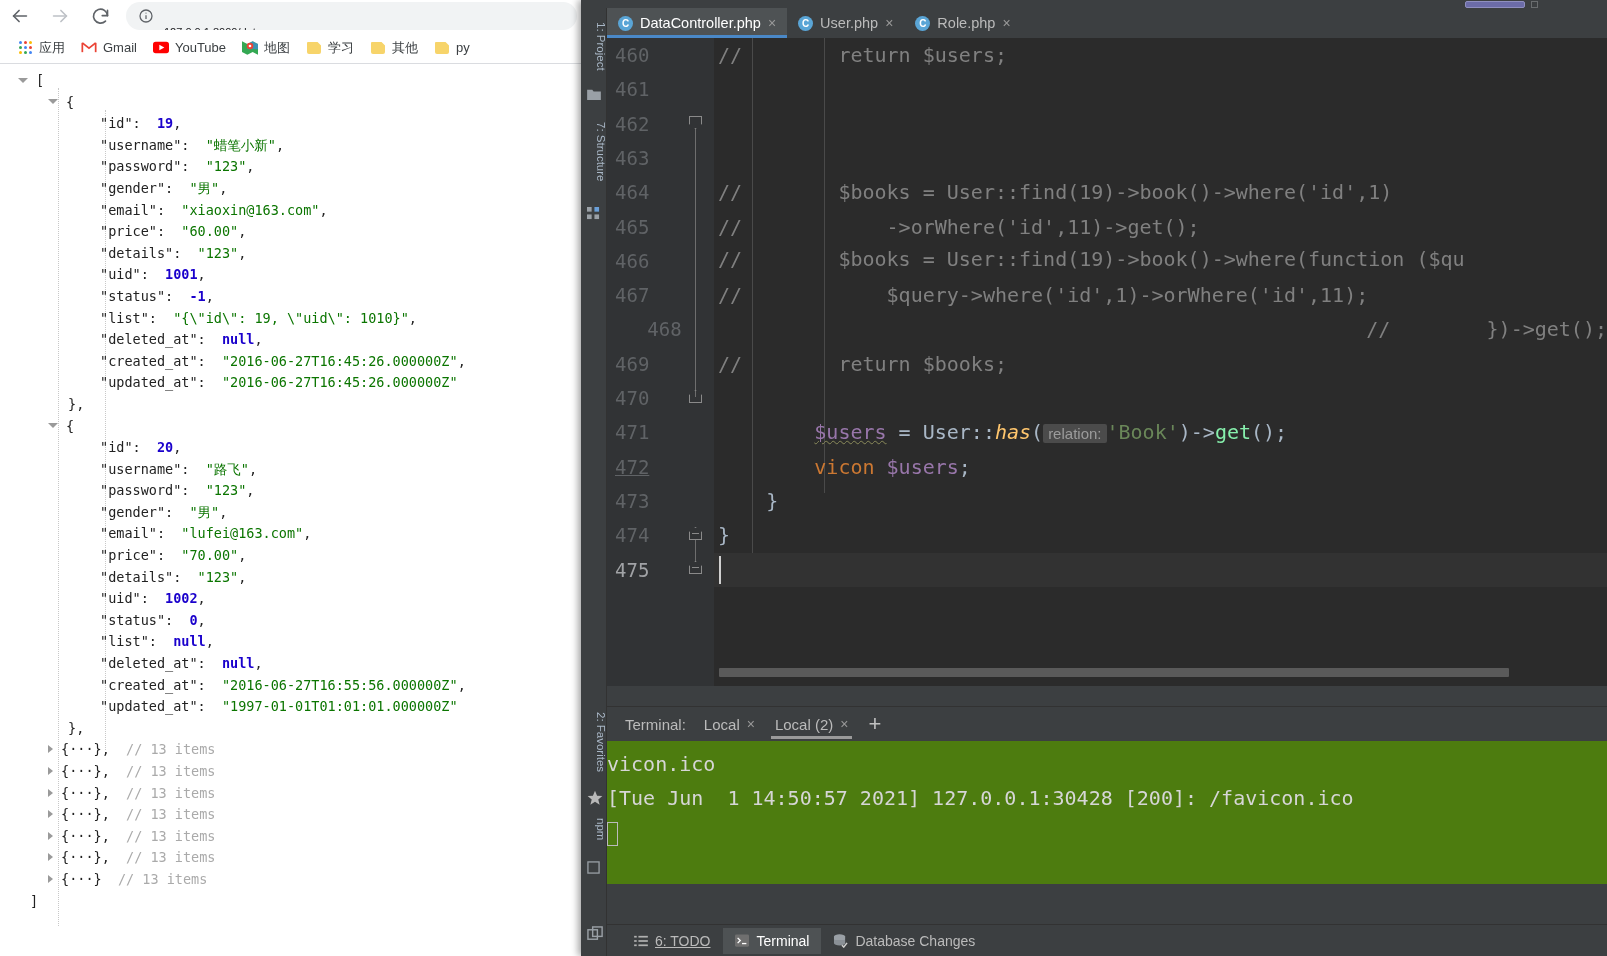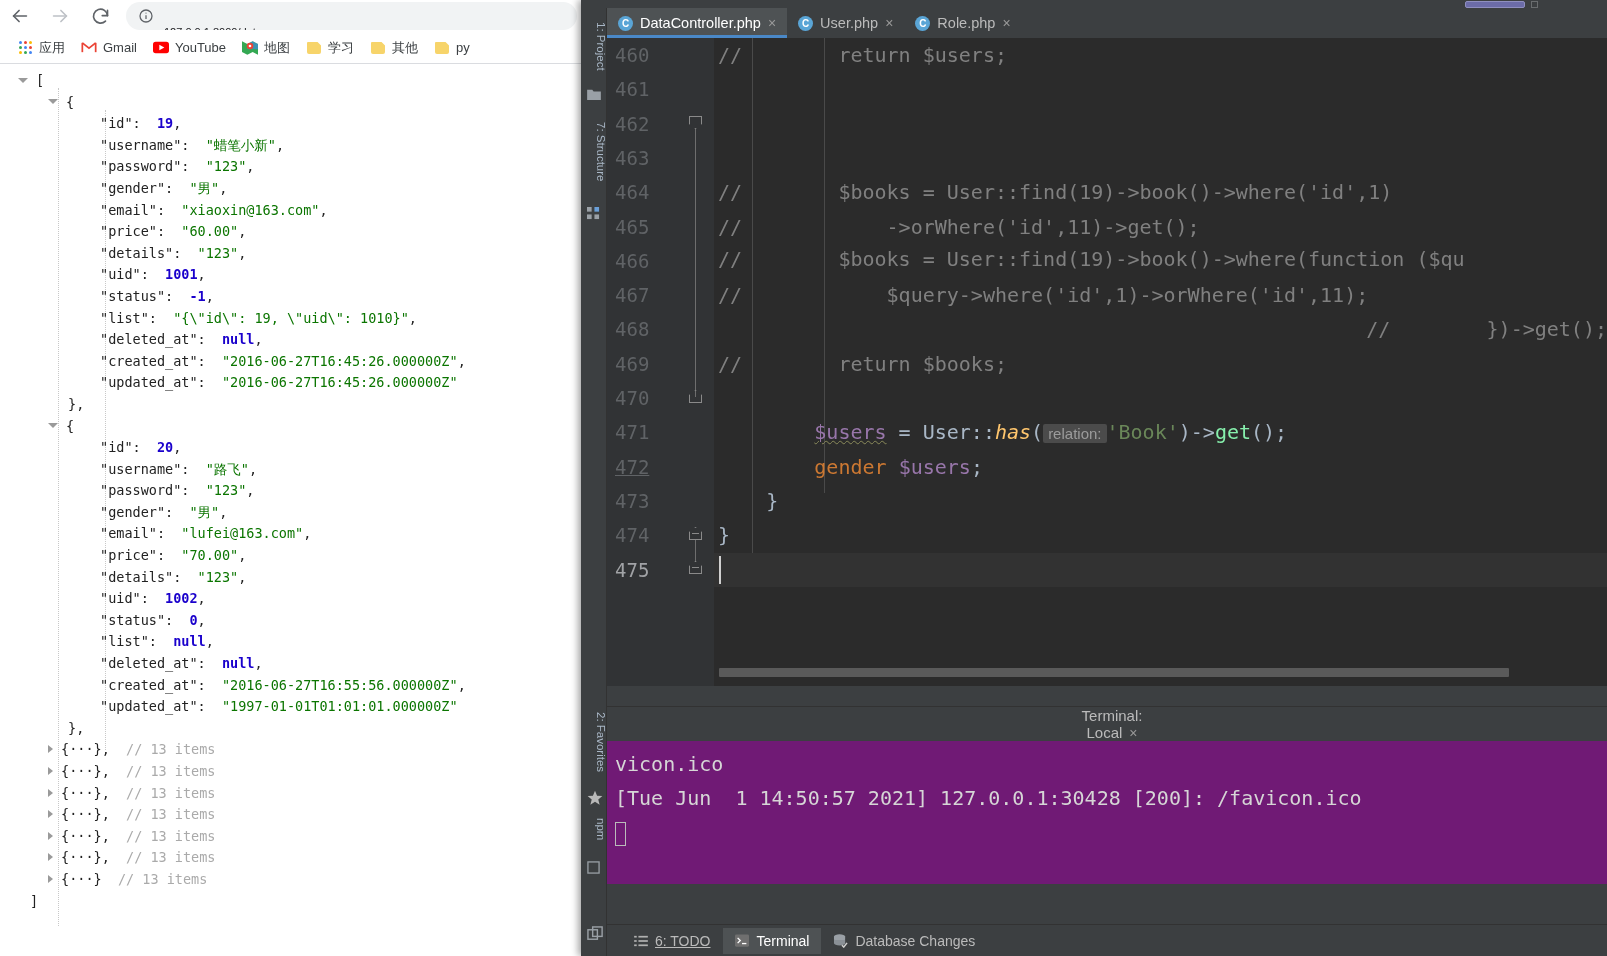--- a/index.html
+++ b/index.html
@@ -242,38 +242,38 @@
   .term-panel {
     position: absolute; left: 26px; top: 706px; right: 0; height: 178px;
     background: #2b2b2b;
     border-top: 1px solid #323232;
   }
   .term-tabs {
     position: absolute; left: 0; top: 0; right: 0; height: 34px;
     background: #3c3f41;
     display: flex; align-items: center;
     font-size: 15px; color: #bbbbbb;
-    padding-left: 10px; gap: 0px; flex-direction: column;
+    padding-left: 10px; gap: 0px;
   }
   .term-label { padding: 0 8px; color: #bbbbbb; }
   .term-tab {
     display: flex; align-items: center; gap: 7px;
     padding: 0 10px; height: 34px; position: relative; color: #bbbbbb;
   }
   .term-tab.active::after {
     content: ""; position: absolute; left: 6px; right: 6px; bottom: 2px; height: 3px; background: #9a9a9a;
   }
   .term-plus { font-size: 22px; color: #c0c0c0; padding: 0 10px; line-height: 1; }
   .term-body {
     position: absolute; left: 0; top: 34px; right: 0; bottom: 0;
-    background: #701a75;
+    background: #4d7c0f;
     font-family: "DejaVu Sans Mono", monospace;
     font-size: 20px;
     color: #d6d6d6;
-    padding: 6px 0 0 8px;
+    padding: 6px 0 0 0;
     line-height: 34px;
     white-space: pre;
     overflow: hidden;
   }
   .term-cursor {
     display: inline-block; width: 11px; height: 24px;
     border: 1px solid #bbbbbb; vertical-align: middle;
   }
 
   
@@ -525,21 +525,21 @@
 
     <div id="line-numbers">
         <div class="ln" style="top: 0px;">460</div>
         <div class="ln" style="top: 34.3px;">461</div>
         <div class="ln" style="top: 68.6px;">462</div>
         <div class="ln" style="top: 102.9px;">463</div>
         <div class="ln" style="top: 137.2px;">464</div>
         <div class="ln" style="top: 171.5px;">465</div>
         <div class="ln" style="top: 205.8px;">466</div>
         <div class="ln" style="top: 240.1px;">467</div>
-        <div class="ln" style="top: 274.4px;">468</div>
+        <div class="ln" style="top: 274.4px; text-align: center;">468</div>
         <div class="ln" style="top: 308.7px;">469</div>
         <div class="ln" style="top: 343px;">470</div>
         <div class="ln" style="top: 377.3px;">471</div>
         <div class="ln" style="top: 411.6px; text-decoration: underline;">472</div>
         <div class="ln" style="top: 445.9px;">473</div>
         <div class="ln" style="top: 480.2px;">474</div>
         <div class="ln cur" style="top: 514.5px;">475</div>
       </div>
 
     <div class="fold down" style="top:78px;"></div>
@@ -559,21 +559,21 @@
       <div class="codeline" style="top:137.2px;"><span class="cmt">//        $books = User::find(19)-&gt;book()-&gt;where('id',1)</span></div>
       <div class="codeline" style="top:171.5px;"><span class="cmt">//            -&gt;orWhere('id',11)-&gt;get();</span></div>
       <div class="codeline" style="top:204px;"><span class="cmt">//        $books = User::find(19)-&gt;book()-&gt;where(function ($qu</span></div>
       <div class="codeline" style="top:240.1px;"><span class="cmt">//            $query-&gt;where('id',1)-&gt;orWhere('id',11);</span></div>
       <div class="codeline" style="top:274.4px;text-align:right;"><span class="cmt">//        })-&gt;get();</span></div>
       <div class="codeline" style="top:308.7px;"><span class="cmt">//        return $books;</span></div>
       <div class="codeline" style="top:343px;"></div>
 
       <div class="codeline" style="top:377.3px;"><span>        </span><span class="var wavy">$users</span><span class="plain"> = </span><span class="plain">User::</span><span class="mth-i">has</span><span class="plain">(</span><span class="param-hint">relation:</span><span class="str">'Book'</span><span class="plain">)-&gt;</span><span class="mth">get</span><span class="plain">();</span></div>
 
-      <div class="codeline" style="top:411.6px;"><span>        </span><span class="kw">gender </span><span class="var">$users</span><span class="plain">;</span></div>
+      <div class="codeline" style="top:411.6px;"><span>        </span><span class="kw">vicon </span><span class="var">$users</span><span class="plain">;</span></div>
 
       <div class="codeline" style="top:445.9px;"><span>    </span><span class="plain">}</span></div>
       <div class="codeline" style="top:480.2px;"><span class="plain">}</span></div>
       <div class="codeline hl" style="top:514.5px;"></div>
 
       <div class="caret" style="left:5px; top:518px; height:28px;"></div>
 
       <div class="hscroll-track" style="left:0;">
         <div class="hscroll-thumb"></div>
       </div>

